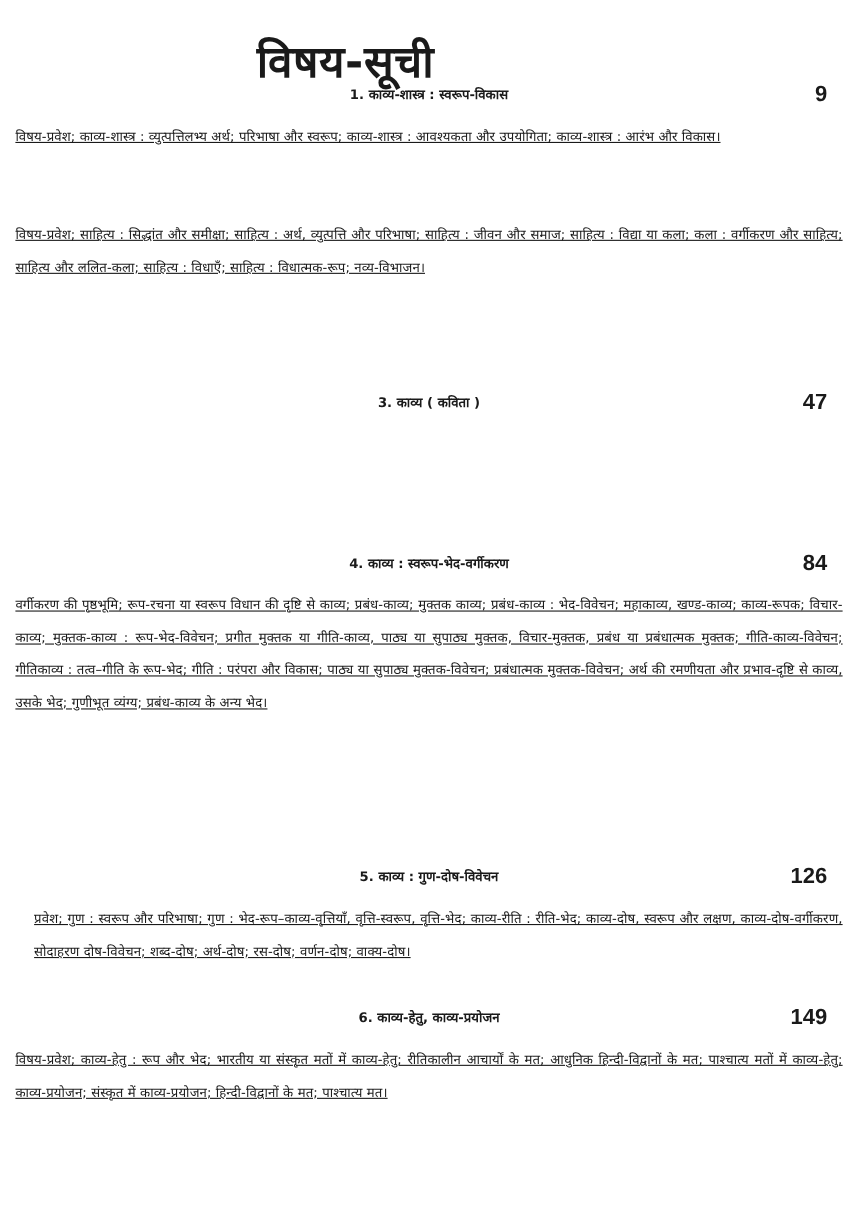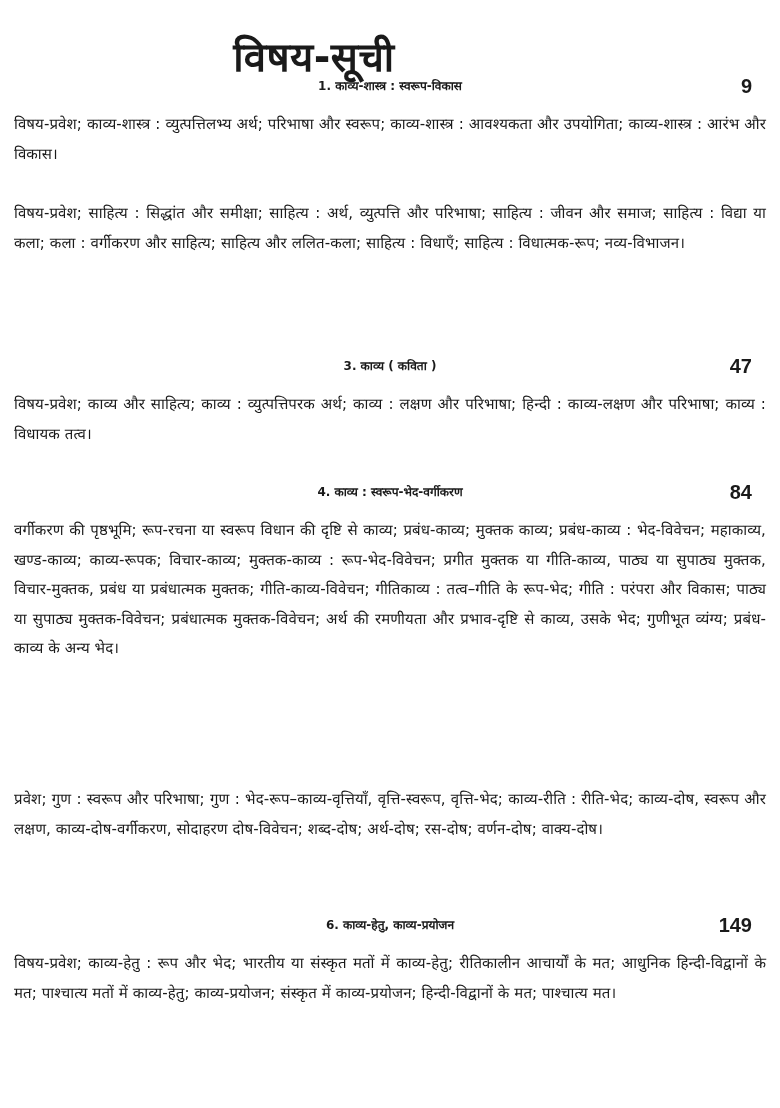--- a/index.html
+++ b/index.html
@@ -47,25 +47,26 @@
     .section-page {
       position: absolute;
       right: 14px;
       font-size: 20px;
       line-height: 36px;
       font-family: "Liberation Sans", sans-serif;
       font-weight: bold;
     }
     .section-body {
       margin-top: 6px;
-      font-size: 15px;
+      font-size: 12px;
       line-height: 29.5px;
       text-align: justify;
       text-align-last: left;
       letter-spacing: 0.1px;
+      text-decoration: underline;
     }
   </style>
 </head>
 <body>
 
 <h1 class="page-title">विषय-सूची</h1>
 
 <section class="section" style="top:68px;">
   <div class="section-header">
     <span class="section-title">1. काव्य-शास्त्र : स्वरूप-विकास</span>
@@ -76,33 +77,36 @@
 
 <section class="section" style="top:193px;">
   <p class="section-body" style="margin:6px 0 0 0;">विषय-प्रवेश; साहित्य : सिद्धांत और समीक्षा; साहित्य : अर्थ, व्युत्पत्ति और परिभाषा; साहित्य : जीवन और समाज; साहित्य : विद्या या कला; कला : वर्गीकरण और साहित्य; साहित्य और ललित-कला; साहित्य : विधाएँ; साहित्य : विधात्मक-रूप; नव्य-विभाजन।</p>
 </section>
 
 <section class="section" style="top:348px;">
   <div class="section-header">
     <span class="section-title">3. काव्य ( कविता )</span>
     <span class="section-page">47</span>
   </div>
-  <p class="section-body" style="margin:6px 0 0 0;">विषय-प्रवेश; काव्य और साहित्य; काव्य : व्युत्पत्तिपरक अर्थ; काव्य : लक्षण और परिभाषा; हिन्दी : काव्य-लक्षण और परिभाषा; काव्य : विधायक तत्व।</p>
 </section>
 
-<section class="section" style="top:474px;">
+<section class="section" style="top:494px;">
   <div class="section-header">
     <span class="section-title">4. काव्य : स्वरूप-भेद-वर्गीकरण</span>
     <span class="section-page">84</span>
   </div>
   <p class="section-body" style="margin:6px 0 0 0;">वर्गीकरण की पृष्ठभूमि; रूप-रचना या स्वरूप विधान की दृष्टि से काव्य; प्रबंध-काव्य; मुक्तक काव्य; प्रबंध-काव्य : भेद-विवेचन; महाकाव्य, खण्ड-काव्य; काव्य-रूपक; विचार-काव्य; मुक्तक-काव्य : रूप-भेद-विवेचन; प्रगीत मुक्तक या गीति-काव्य, पाठ्य या सुपाठ्य मुक्तक, विचार-मुक्तक, प्रबंध या प्रबंधात्मक मुक्तक; गीति-काव्य-विवेचन; गीतिकाव्य : तत्व–गीति के रूप-भेद; गीति : परंपरा और विकास; पाठ्य या सुपाठ्य मुक्तक-विवेचन; प्रबंधात्मक मुक्तक-विवेचन; अर्थ की रमणीयता और प्रभाव-दृष्टि से काव्य, उसके भेद; गुणीभूत व्यंग्य; प्रबंध-काव्य के अन्य भेद।</p>
 </section>
 
 <section class="section" style="top:779px;">
-  <p class="section-body" style="margin:6px 0 0 0;">प्रवेश; गुण : स्वरूप और परिभाषा; गुण : भेद-रूप–काव्य-वृत्तियाँ, वृत्ति-स्वरूप, वृत्ति-भेद; काव्य-रीति : रीति-भेद; काव्य-दोष, स्वरूप और लक्षण, काव्य-दोष-वर्गीकरण, सोदाहरण दोष-विवेचन; शब्द-दोष; अर्थ-दोष; रस-दोष; वर्णन-दोष; वाक्य-दोष।</p>
+  <div class="section-header">
+    <span class="section-title">5. काव्य : गुण-दोष-विवेचन</span>
+    <span class="section-page">126</span>
+  </div>
+  <p class="section-body" style="margin:6px 0 0 17px;">प्रवेश; गुण : स्वरूप और परिभाषा; गुण : भेद-रूप–काव्य-वृत्तियाँ, वृत्ति-स्वरूप, वृत्ति-भेद; काव्य-रीति : रीति-भेद; काव्य-दोष, स्वरूप और लक्षण, काव्य-दोष-वर्गीकरण, सोदाहरण दोष-विवेचन; शब्द-दोष; अर्थ-दोष; रस-दोष; वर्णन-दोष; वाक्य-दोष।</p>
 </section>
 
 <section class="section" style="top:907px;">
   <div class="section-header">
     <span class="section-title">6. काव्य-हेतु, काव्य-प्रयोजन</span>
     <span class="section-page">149</span>
   </div>
   <p class="section-body" style="margin:6px 0 0 0;">विषय-प्रवेश; काव्य-हेतु : रूप और भेद; भारतीय या संस्कृत मतों में काव्य-हेतु; रीतिकालीन आचार्यों के मत; आधुनिक हिन्दी-विद्वानों के मत; पाश्चात्य मतों में काव्य-हेतु; काव्य-प्रयोजन; संस्कृत में काव्य-प्रयोजन; हिन्दी-विद्वानों के मत; पाश्चात्य मत।</p>
 </section>
 

